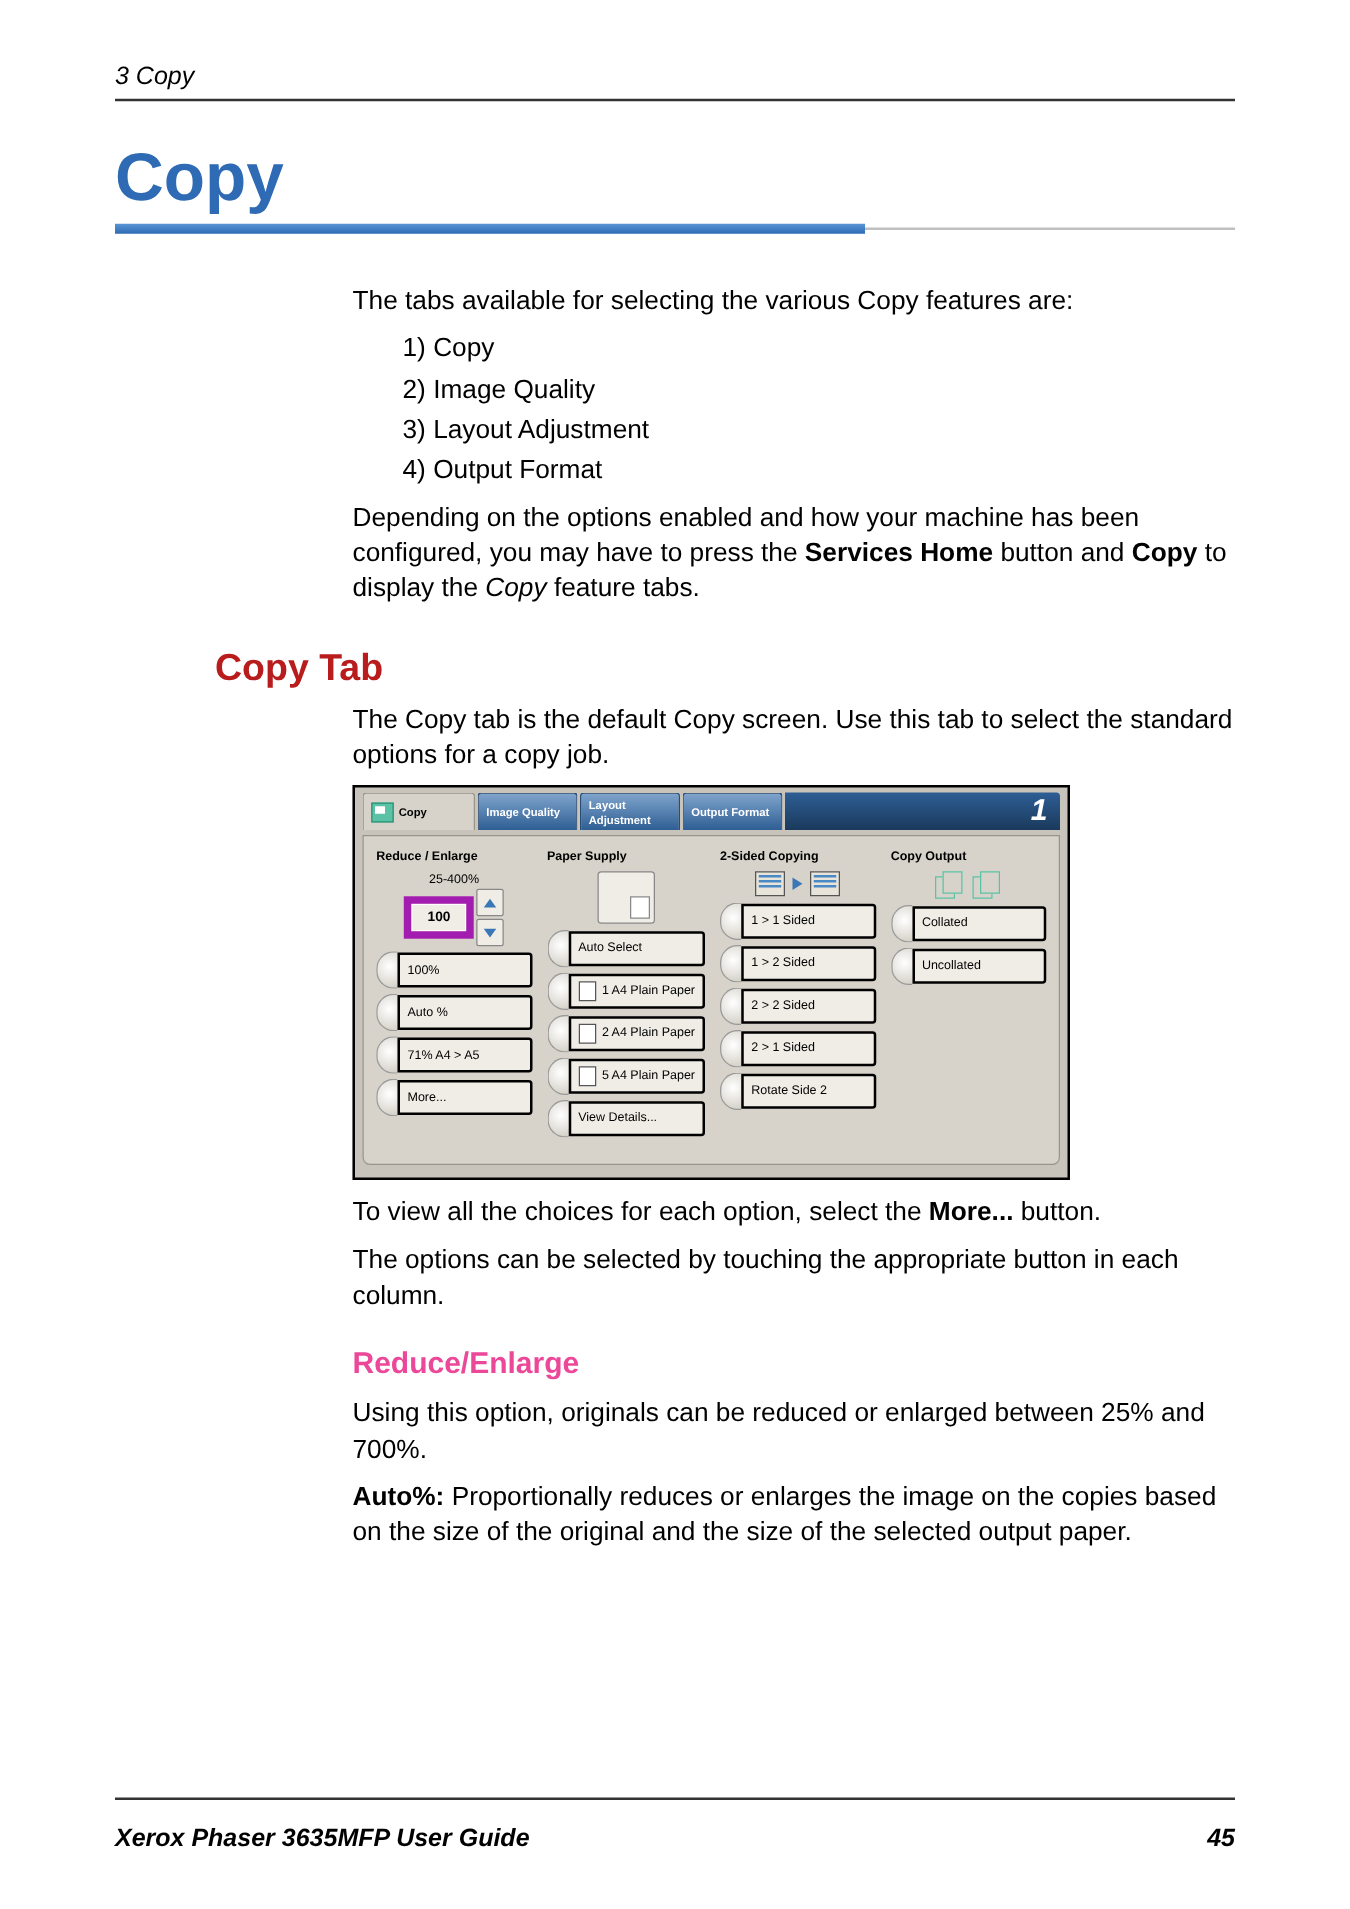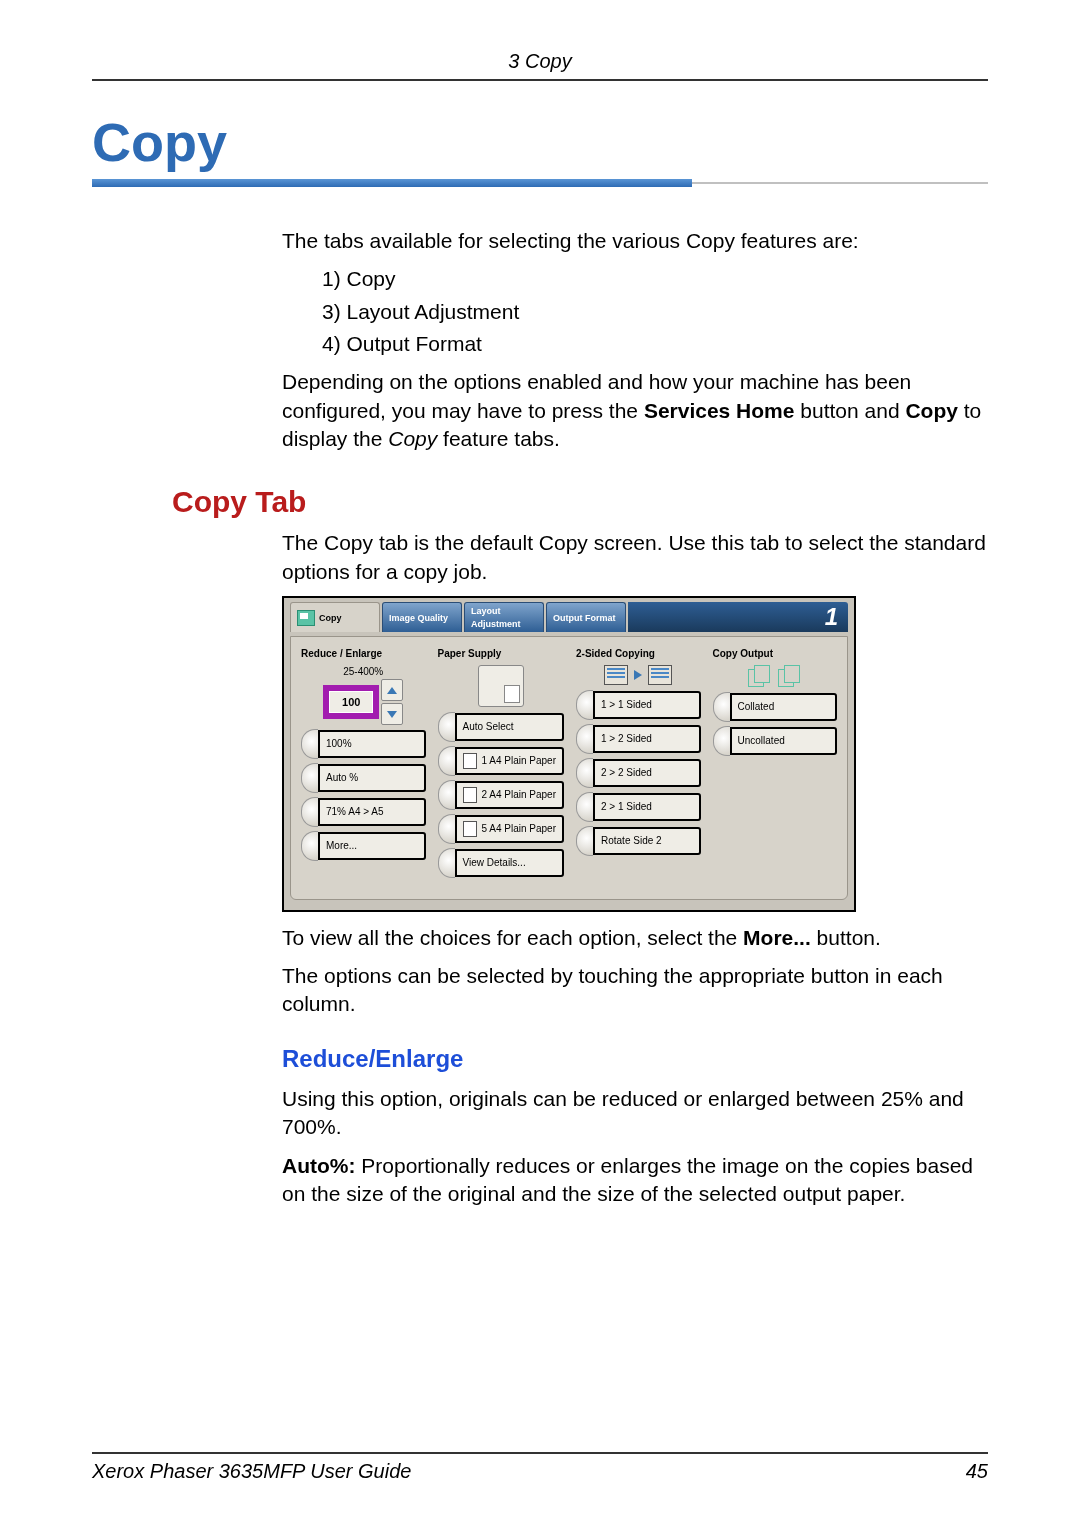--- a/index.html
+++ b/index.html
@@ -10,21 +10,21 @@
     color: #000;
     width: 1080px;
     height: 1527px;
     position: relative;
   }
   .page {
     padding: 50px 92px 0 92px;
     box-sizing: border-box;
   }
   .header-chap {
-    text-align: center;
+    text-align: left;
     font-style: italic;
     font-size: 20px;
     margin-bottom: 6px;
   }
   .top-rule {
     border-top: 2px solid #333;
     margin-bottom: 30px;
   }
   .h1 {
     font-size: 54px;
@@ -47,21 +47,21 @@
     background: linear-gradient(to bottom,#5a95d5,#2e6bb4);
   }
   .body-block { margin-left: 190px; font-size: 21px; line-height: 1.35; }
   .indent-list { margin-left: 40px; }
   .indent-list .li { margin: 4px 0; }
   .h2 {
     font-size: 30px; font-weight: bold; color: #b91c1c;
     margin: 32px 0 4px 0;
   }
   .h3 {
-    font-size: 24px; font-weight: bold; color: #1d4ed8;
+    font-size: 24px; font-weight: bold; color: #ec4899;
     margin: 24px 0 4px 0;
   }
   .para { margin: 10px 0; }
   b.k { font-weight: bold; }
   i.k { font-style: italic; }
 
   
   .ui {
     margin: 8px 0 12px 0;
     width: 570px;
@@ -151,41 +151,42 @@
   .papicon::after{content:"";position:absolute;right:3px;bottom:3px;width:14px;height:16px;background:#fff;border:1px solid #888;}
   .co-icons{display:flex;justify-content:center;gap:6px;margin-bottom:6px;}
   .stackicon{width:24px;height:22px;position:relative;}
   .stackicon .s{position:absolute;width:14px;height:16px;border:1px solid #5ac3a6;background:#d7d3ca;}
   .stackicon .s1{left:0;top:4px;}
   .stackicon .s2{left:6px;top:0;}
   .qmark{width:14px;height:14px;border:1px solid #555;background:#fff;text-align:center;font-weight:bold;line-height:14px;font-size:10px;border-radius:2px;}
 
   .footer {
     position:absolute; bottom:44px; left:92px; right:92px;
-    border-top:2px solid #333; padding-top:6px;
-    font-style: italic; font-size: 20px; display:flex; justify-content:space-between;
+    border-top:2px solid #333; padding-top:20px;
+    font-style: italic; font-size: 20px; display:flex; justify-content:space-between;font-weight:bold;
   }
 </style>
 </head>
 <body>
 
 <div class="page">
   <div class="header-chap">3   Copy</div>
   <div class="top-rule"></div>
 
   <div class="h1">Copy</div>
   <div class="h1-rule-wrap">
     <div class="h1-rule-light"></div>
       <div class="h1-rule-bar"></div>
   </div>
 
   <div class="body-block">
     <div class="para">The tabs available for selecting the various Copy features are:</div>
     <div class="indent-list">
       <div class="li"><span>1) </span><span>Copy</span></div>
+      <div class="li"><span>2) </span><span>Image Quality</span></div>
       <div class="li"><span>3) </span><span>Layout Adjustment</span></div>
       <div class="li"><span>4) </span><span>Output Format</span></div>
     </div>
     <div class="para">
       <span>Depending on the options enabled and how your machine has been configured, you may have to press the </span><b class="k">Services Home</b><span> button and </span><b class="k">Copy</b><span> to display the </span><i class="k">Copy</i><span> feature tabs.</span>
     </div>
   </div>
 
   <div class="h2" style="margin-left:80px">Copy Tab</div>
   <div class="body-block">

